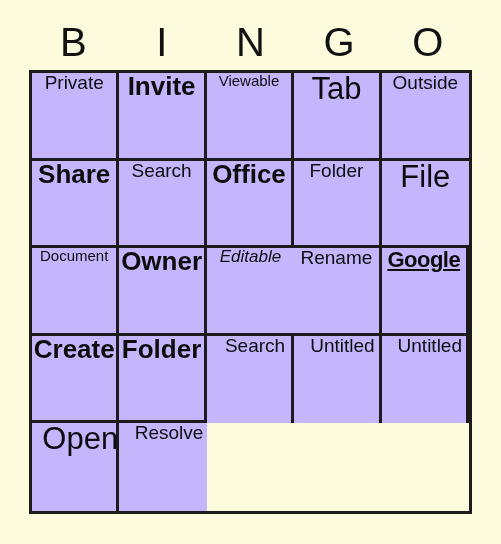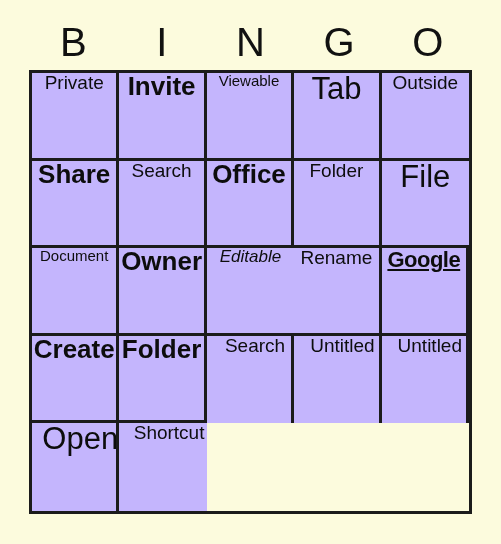--- a/index.html
+++ b/index.html
@@ -170,17 +170,17 @@
       <div class="cell row-last">
         <span class="cell-label fs-m">Untitled</span>
       </div>
       <div class="cell row-last">
         <span class="cell-label fs-m">Untitled</span>
       </div>
       <div class="cell row-last">
         <span class="cell-label fs-xxl">Open</span>
       </div>
       <div class="cell col-last row-last">
-        <span class="cell-label fs-m">Shortcut</span>
+        <span class="cell-label fs-m">Resolve</span>
       </div>
     </div>
 
 </div>
 
 </body></html>

